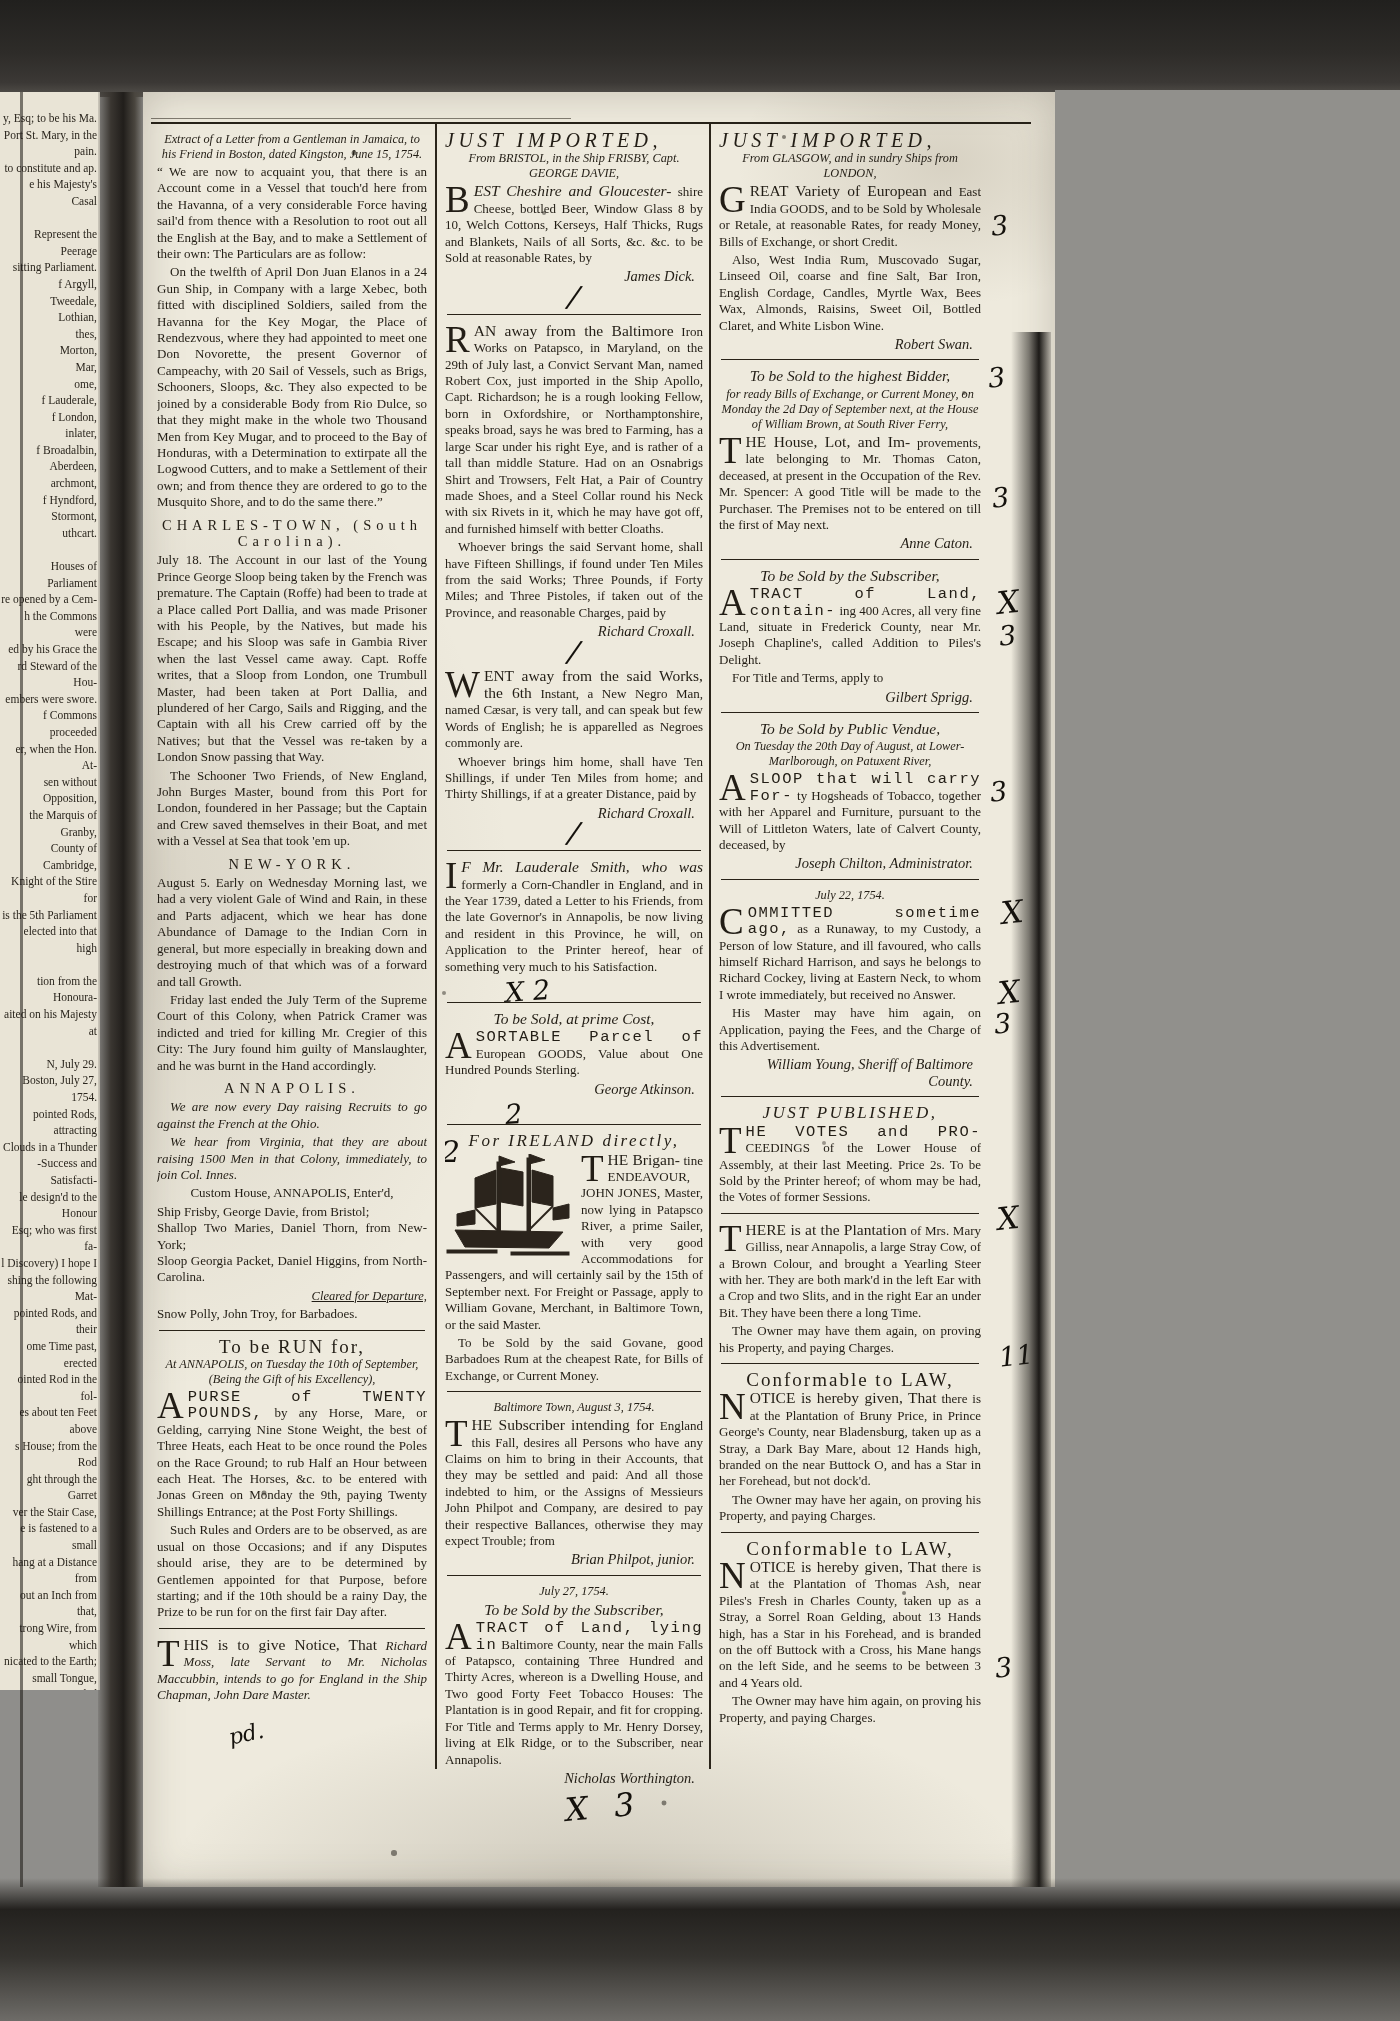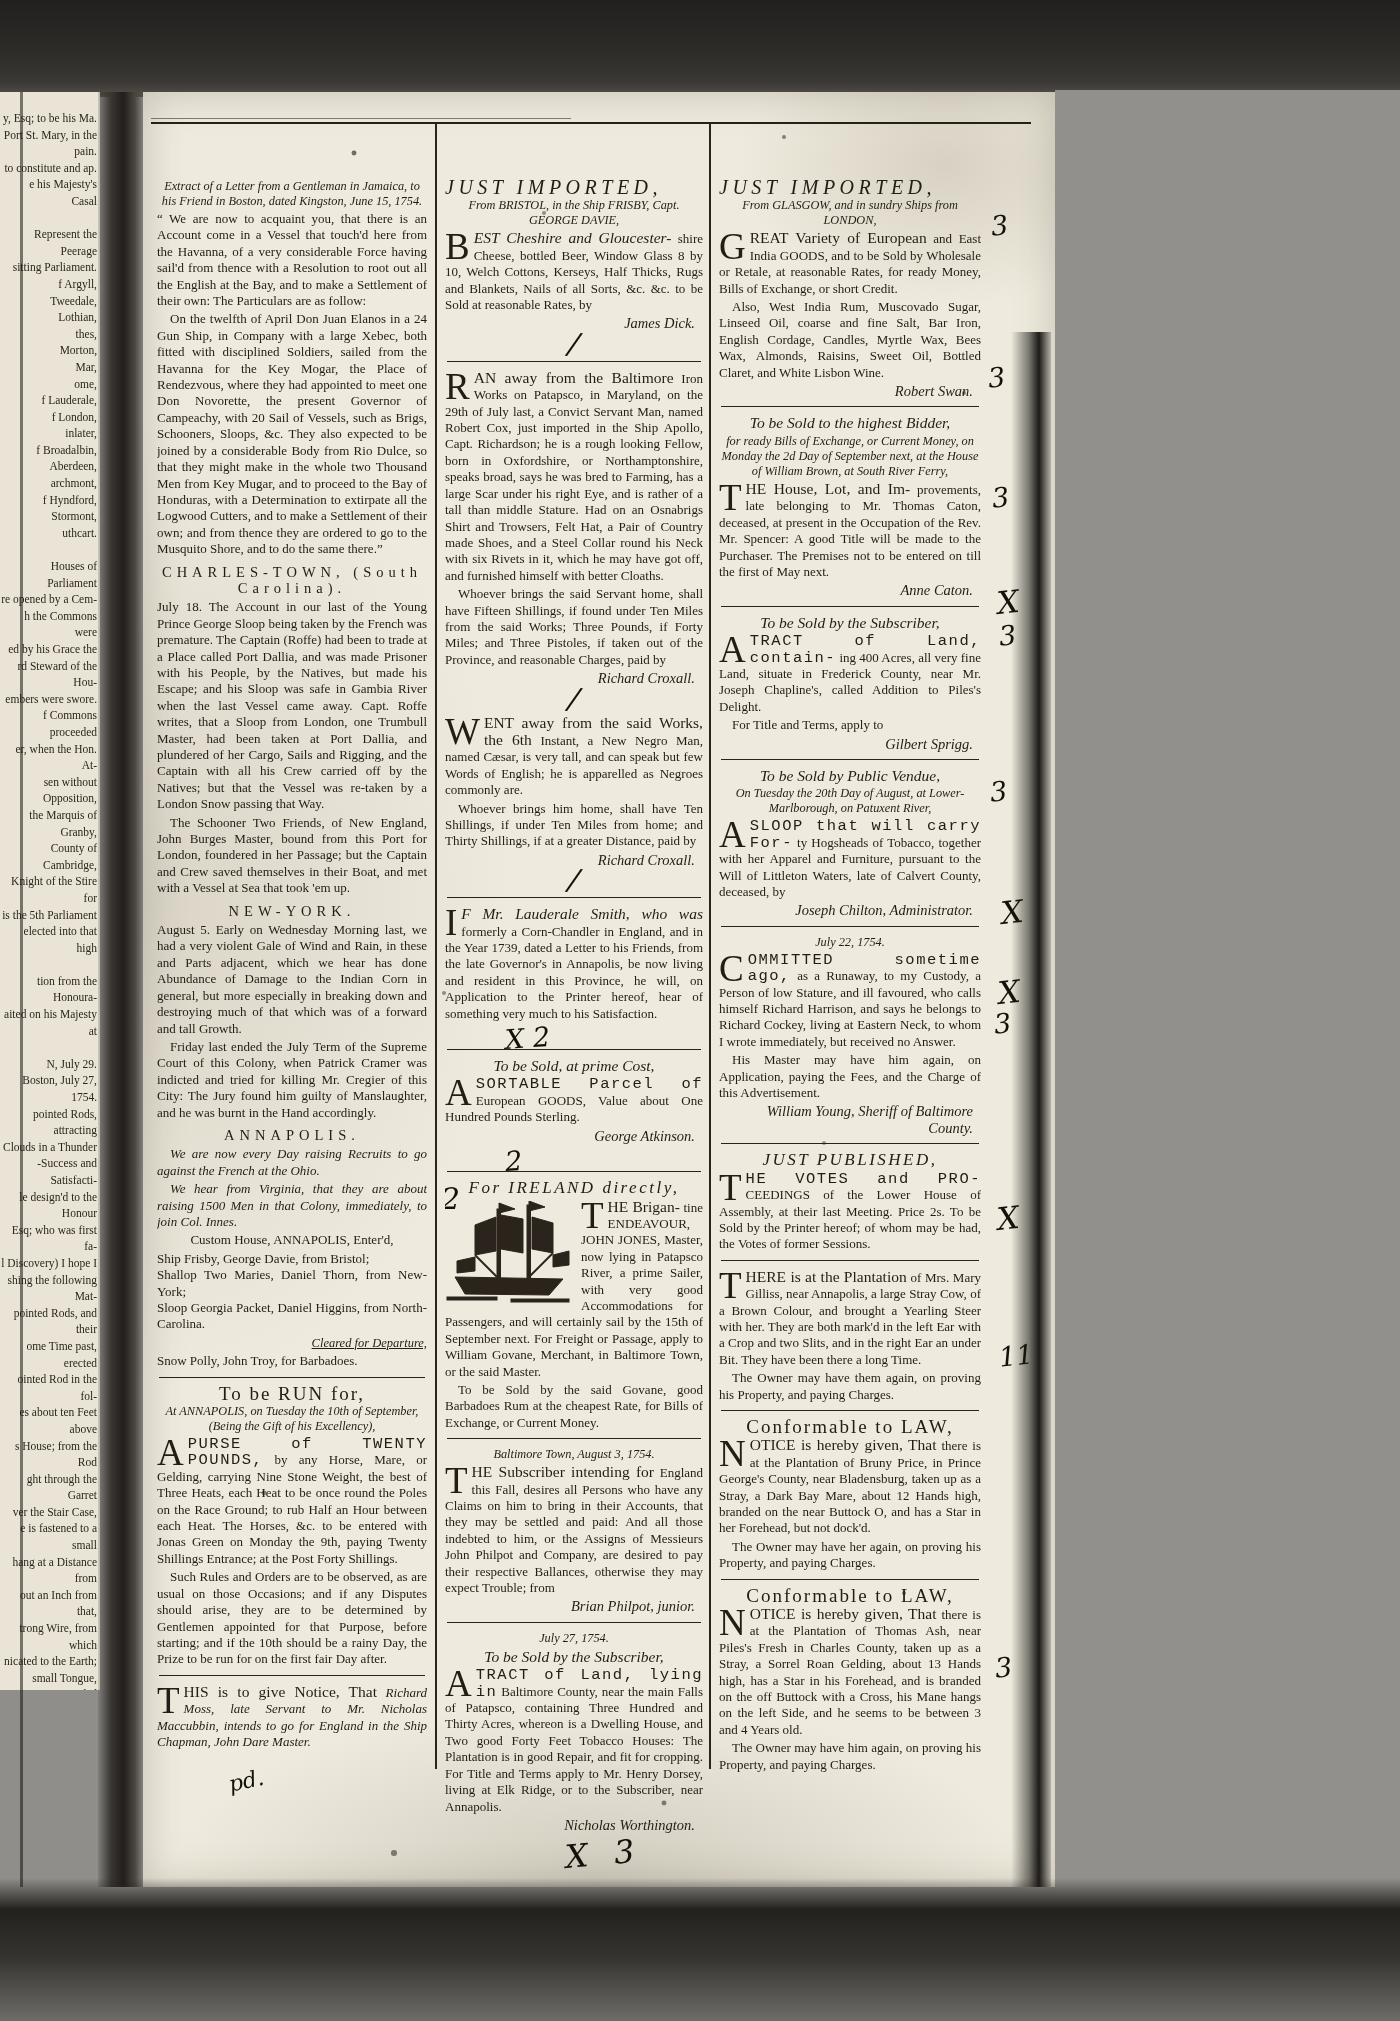--- a/index.html
+++ b/index.html
@@ -32,21 +32,21 @@
   .vrule{position:absolute;top:32px;width:2px;height:1645px;background:#2b251b;}
   .page-edge{position:absolute;left:868px;top:240px;width:40px;height:1555px;
      background:linear-gradient(90deg,rgba(0,0,0,0) 0%,rgba(28,26,23,.55) 45%,#1c1a17 70%,rgba(110,106,100,.35) 100%);}
   .specks{position:absolute;left:0;top:0;width:2px;height:2px;background:transparent;border-radius:50%;
      box-shadow:210px 60px 0 1.5px rgba(30,26,20,.6),640px 44px 0 1px rgba(30,26,20,.5),
        300px 900px 0 1px rgba(30,26,20,.45),120px 1400px 0 1.5px rgba(30,26,20,.5),
        520px 1710px 0 1.5px rgba(30,26,20,.5),760px 1500px 0 1px rgba(30,26,20,.5),
        820px 300px 0 1px rgba(30,26,20,.5),400px 120px 0 1px rgba(30,26,20,.45),
        680px 1050px 0 1px rgba(30,26,20,.4),250px 1760px 0 2px rgba(30,26,20,.5);}
   
-  .col{position:absolute;top:40px;height:1700px;overflow:hidden;font-size:13px;line-height:16.4px;text-align:justify;margin-top:47px;}
+  .col{position:absolute;top:40px;height:1700px;overflow:hidden;font-size:13px;line-height:16.4px;text-align:justify;}
   .body{margin:0 0 2px;}
   .indent{text-indent:13px;}
   .it{font-style:italic;}
   .pre{white-space:pre-line;}
   .center-sm{text-align:center;}
   .right-sm{text-align:right;font-size:12.5px;text-decoration:underline;}
   .sec-head{text-align:center;font-size:14.5px;letter-spacing:5px;font-weight:normal;margin:6px 0 3px;}
   .head-lg{font-size:20px;letter-spacing:4.5px;font-weight:normal;margin:0 0 3px;font-style:italic;}
   .head-md{text-align:center;font-size:19px;letter-spacing:2px;font-weight:normal;margin:3px 0 2px;}
   .head-it{text-align:center;font-style:italic;font-size:15.5px;font-weight:normal;margin:3px 0 2px;}

